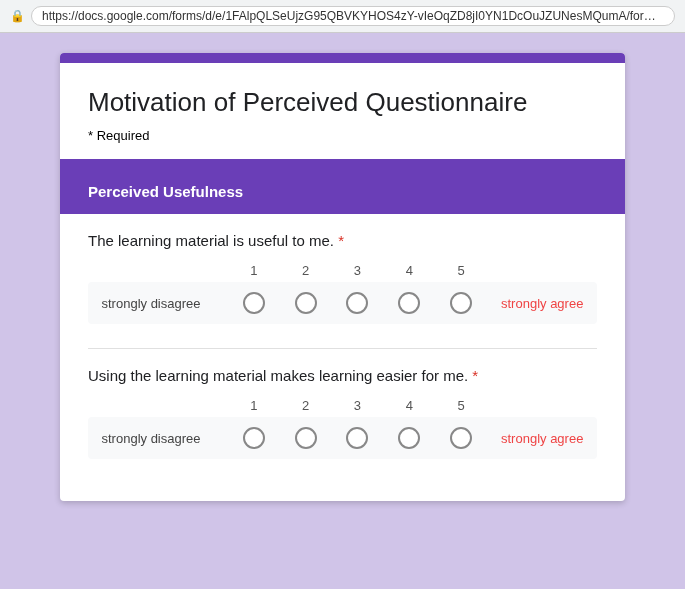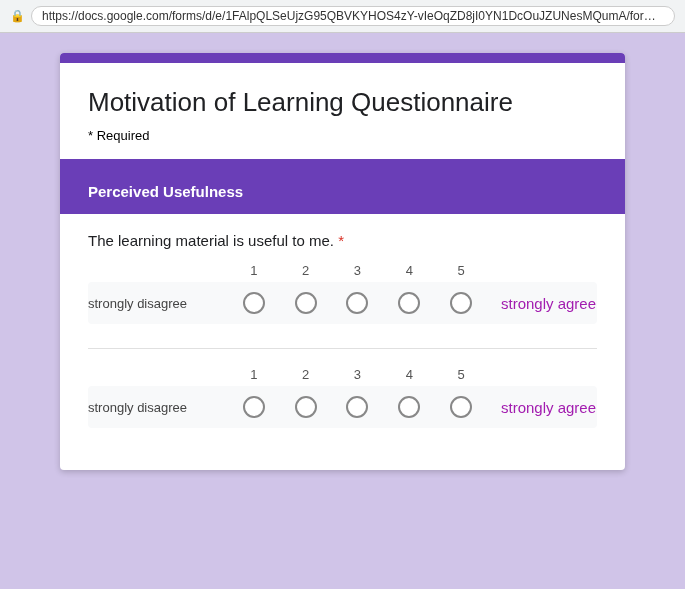--- a/index.html
+++ b/index.html
@@ -149,29 +149,29 @@
       background-color: #f8f9fa;
       border-radius: 4px;
       padding: 10px 0;
     }
 
     .strongly-disagree-label {
       width: 140px;
       flex-shrink: 0;
       font-size: 13px;
       color: #444;
-      text-align: left;
+      text-align: center;
       padding-right: 14px;
     }
 
     .strongly-agree-label {
       width: 110px;
       flex-shrink: 0;
-      font-size: 15px;
-      color: #a21caf;
+      font-size: 13px;
+      color: #ef4444;
       padding-left: 14px;
     }
 
     .radio-options {
       display: flex;
       flex: 1;
       justify-content: space-around;
     }
 
     .radio-circle {
@@ -197,21 +197,21 @@
 
 <div class="browser-bar">
   <span class="lock-icon">🔒</span>
   <div class="url-bar">https://docs.google.com/forms/d/e/1FAlpQLSeUjzG95QBVKYHOS4zY-vIeOqZD8jI0YN1DcOuJZUNesMQumA/formRespe</div>
 </div>
 
 <div class="page-wrapper">
   <div class="form-card">
 
     <div class="form-header">
-      <div class="form-title">Motivation of Learning Questionnaire</div>
+      <div class="form-title">Motivation of Perceived Questionnaire</div>
       <div class="required-note">* Required</div>
     </div>
 
     <div class="section-header">
       <div class="section-title">Perceived Usefulness</div>
     </div>
 
     <div class="form-body">
 
 
@@ -242,20 +242,24 @@
             <div class="radio-circle"></div>
             <div class="radio-circle"></div>
           </div>
           <div class="strongly-agree-label">strongly agree</div>
         </div>
       </div>
 
       <div class="divider"></div>
 
       <div class="question-block">
+        <div class="question-label">
+          <span>Using the learning material makes learning easier for me.</span>
+          <span class="required-star"> *</span>
+        </div>
 
         <div class="scale-numbers-row">
           <div class="scale-label-spacer"></div>
           <div class="scale-numbers">
             <div class="scale-number">1</div>
             <div class="scale-number">2</div>
             <div class="scale-number">3</div>
             <div class="scale-number">4</div>
             <div class="scale-number">5</div>
           </div>

